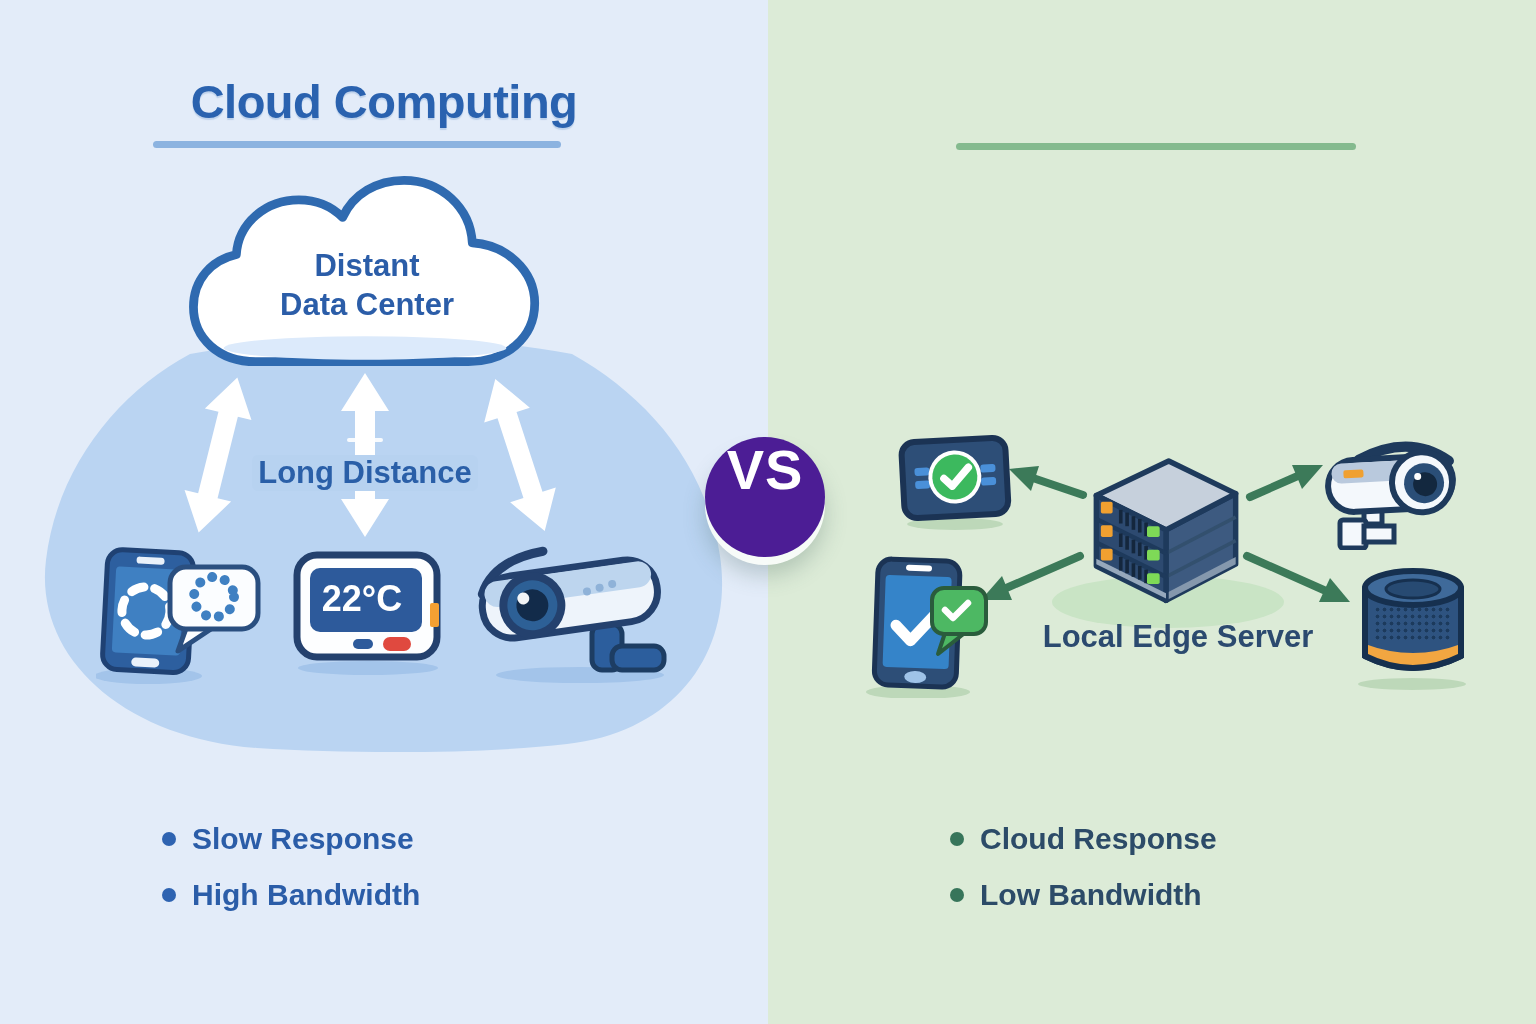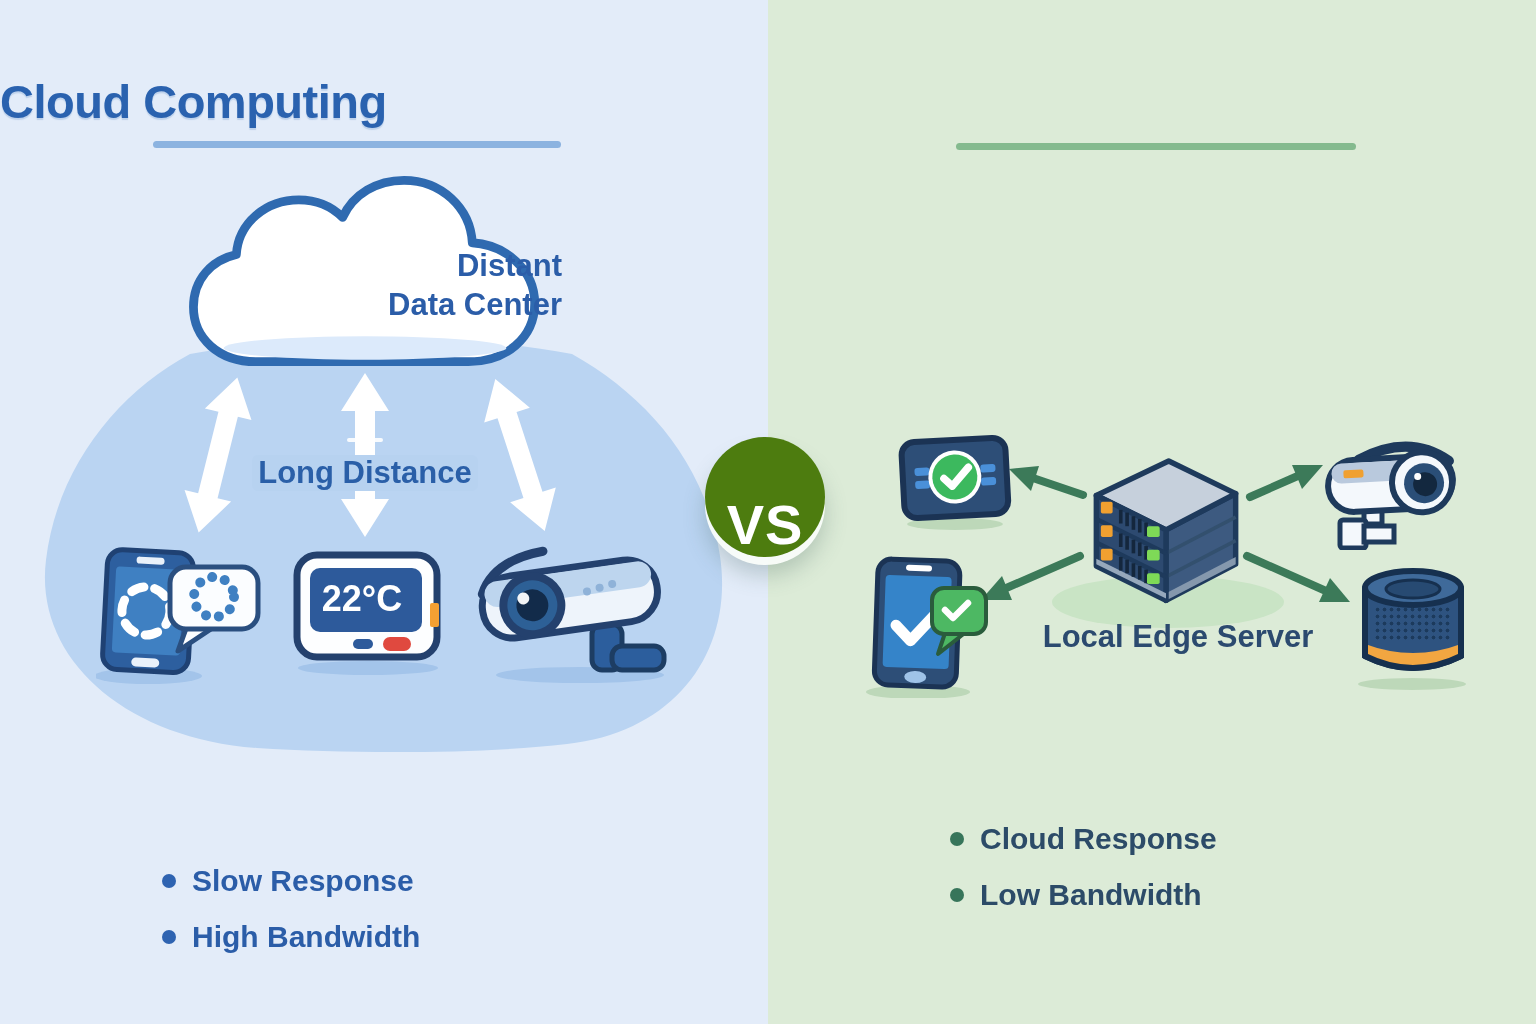--- a/index.html
+++ b/index.html
@@ -3,55 +3,55 @@
 <meta charset="utf-8">
 <style>
   html,body{margin:0;padding:0;background:#fff;}
   #stage{position:relative;width:1536px;height:1024px;overflow:hidden;
          font-family:"Liberation Sans",sans-serif;}
   .abs{position:absolute;}
   .half{position:absolute;top:0;height:1024px;width:768px;}
   #left-half{left:0;background:#e3ecf9;}
   #right-half{left:768px;background:#dcebd7;}
 
-  .panel-title{position:absolute;width:768px;text-align:left;top:74px;
+  .panel-title{position:absolute;width:768px;text-align:center;top:74px;
     font-size:47px;font-weight:bold;letter-spacing:-0.5px;}
   #cloud-title{color:#2a62af;text-shadow:0 2px 1px rgba(120,160,210,0.35);}
   #edge-title{color:#2f7357;text-shadow:0 2px 1px rgba(110,160,120,0.3);}
   .title-underline{position:absolute;height:7px;border-radius:4px;}
   #cloud-underline{left:153px;top:141px;width:408px;background:#8cb3e0;}
   #edge-underline{left:956px;top:143px;width:400px;background:#84ba8e;}
 
-  #cloud-text{left:172px;top:246px;width:390px;text-align:right;
+  #cloud-text{left:172px;top:246px;width:390px;text-align:center;
     font-size:31px;font-weight:bold;color:#2b5da8;line-height:39px;}
 
   #distance-label{left:170px;top:438px;width:390px;display:flex;
     align-items:center;justify-content:center;gap:13px;flex-direction:column;}
   #distance-label .dash{width:36px;height:4px;border-radius:2px;
     background:rgba(255,255,255,0.9);}
   #distance-label .txt{font-size:31px;font-weight:bold;color:#2a5fa8;
     background:#b7d2f0;padding:0 6px;border-radius:6px;}
 
   #thermostat-value{left:310px;top:568px;width:104px;height:62px;
     display:flex;align-items:center;justify-content:center;
     font-size:36px;font-weight:bold;color:#ffffff;}
 
   .bullets{position:absolute;display:flex;flex-direction:column;gap:22px;}
-  #left-bullets{left:162px;top:822px;margin-top:42px;}
+  #left-bullets{left:162px;top:822px;}
   #right-bullets{left:950px;top:822px;}
   .bullet-row{display:flex;align-items:center;gap:16px;}
   .bullet-dot{width:14px;height:14px;border-radius:50%;}
   #left-bullets .bullet-dot{background:#2e63b1;}
   #right-bullets .bullet-dot{background:#37755a;}
   .bullet-label{font-size:30px;font-weight:bold;}
   #left-bullets .bullet-label{color:#2b5da8;}
   #right-bullets .bullet-label{color:#2c4b68;}
 
   #vs-badge{left:705px;top:437px;width:120px;height:120px;border-radius:50%;
-    background:#4d7c0f;display:flex;align-items:flex-end;justify-content:center;
+    background:#4c1d95;display:flex;align-items:flex-start;justify-content:center;
     box-shadow:0 8px 0 rgba(252,255,252,0.92), 0 18px 22px rgba(70,100,95,0.28);}
   #vs-badge .vs-text{color:#ffffff;font-size:56px;font-weight:bold;letter-spacing:1px;}
 
   #server-shadow{left:1052px;top:576px;width:232px;height:52px;
     border-radius:50%;background:#c9e4c5;}
   #server-label{left:1018px;top:619px;width:320px;text-align:center;
     font-size:31px;font-weight:bold;color:#2b4a6f;}
 
   #speaker-dots{left:1374px;top:606px;width:78px;height:36px;border-radius:8px;
     background-image:radial-gradient(circle,#1c3a5c 1.7px,transparent 2.2px);

